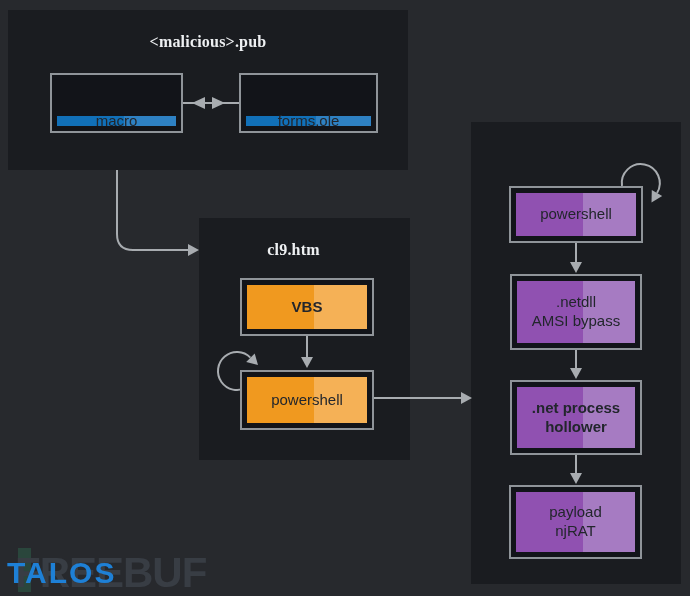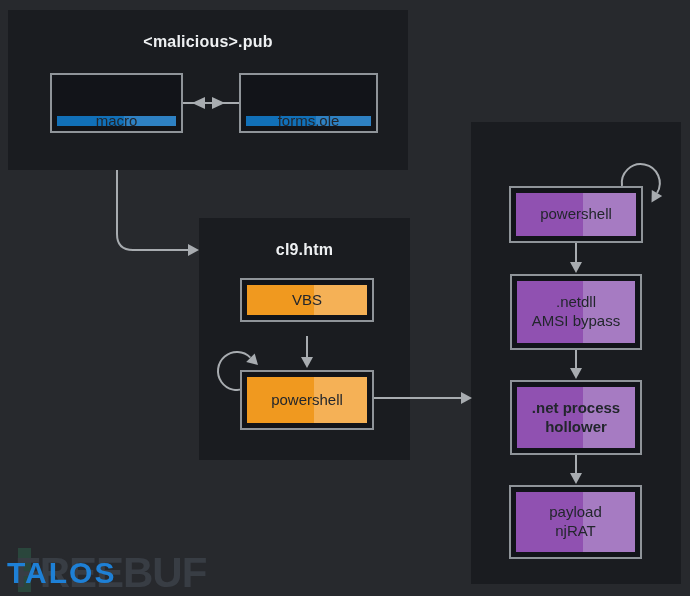--- a/index.html
+++ b/index.html
@@ -8,21 +8,21 @@
     background:#27292d;
     font-family:"Liberation Sans", sans-serif;
     overflow:hidden;
   }
   .canvas { position:relative; width:690px; height:596px; background:#27292d; }
 
   .panel { position:absolute; background:#1a1c20; z-index:0; }
   .panel-title {
     position:absolute; z-index:3;
     color:#eef0f2; font-size:16px; font-weight:bold;
-    text-align:center; letter-spacing:0.2px;
+    text-align:center; letter-spacing:0.2px;font-family:Liberation Serif, serif;
   }
 
   svg.arrows { position:absolute; left:0; top:0; z-index:1; }
 
   .node {
     position:absolute; z-index:2; box-sizing:border-box;
     border:2px solid #8f9499; background:#121419; padding:5px;
     display:flex;
   }
   .node-fill {
@@ -30,34 +30,34 @@
     align-items:center; justify-content:center;
     font-size:15px; color:#22262c; line-height:1.25; text-align:center;
   }
   .fill-blue   { background:linear-gradient(90deg,#1170b8 0 56%,#2e81c3 56% 100%);margin-top:36px; }
   .fill-orange { background:linear-gradient(90deg,#f0991f 0 56%,#f5b156 56% 100%); }
   .fill-purple { background:linear-gradient(90deg,#9051b1 0 56%,#a67bc2 56% 100%); }
 
   
   .n-macro    { left:50px;  top:73px;  width:133px; height:60px; }
   .n-forms    { left:239px; top:73px;  width:139px; height:60px; }
-  .n-vbs      { left:240px; top:278px; width:134px; height:44px; }
+  .n-vbs      { left:240px; top:278px; width:134px; height:58px;font-weight:bold; }
   .n-pso      { left:240px; top:370px; width:134px; height:60px; }
   .n-psp      { left:509px; top:186px; width:134px; height:57px; }
   .n-netdll   { left:510px; top:274px; width:132px; height:76px; }
   .n-hollower { left:510px; top:380px; width:132px; height:75px;font-weight:bold; }
   .n-payload  { left:509px; top:485px; width:133px; height:74px; }
 
   
   .p-pub   { left:8px;   top:10px;  width:400px; height:160px; }
   .p-cl9   { left:199px; top:218px; width:211px; height:242px; }
   .p-clpng { left:471px; top:122px; width:210px; height:462px; }
 
   .t-pub   { left:8px;   top:33px;  width:400px; }
-  .t-cl9   { left:199px; top:241px; width:211px; }
+  .t-cl9   { left:188px; top:241px; width:211px; }
   .t-clpng { left:471px; top:145px; width:210px; }
 
   
   .wm-green {
     position:absolute; z-index:3;
     left:18px; top:548px; width:13px; height:44px;
     background:#2a463c;
   }
   .wm-freebuf {
     position:absolute; z-index:3;

